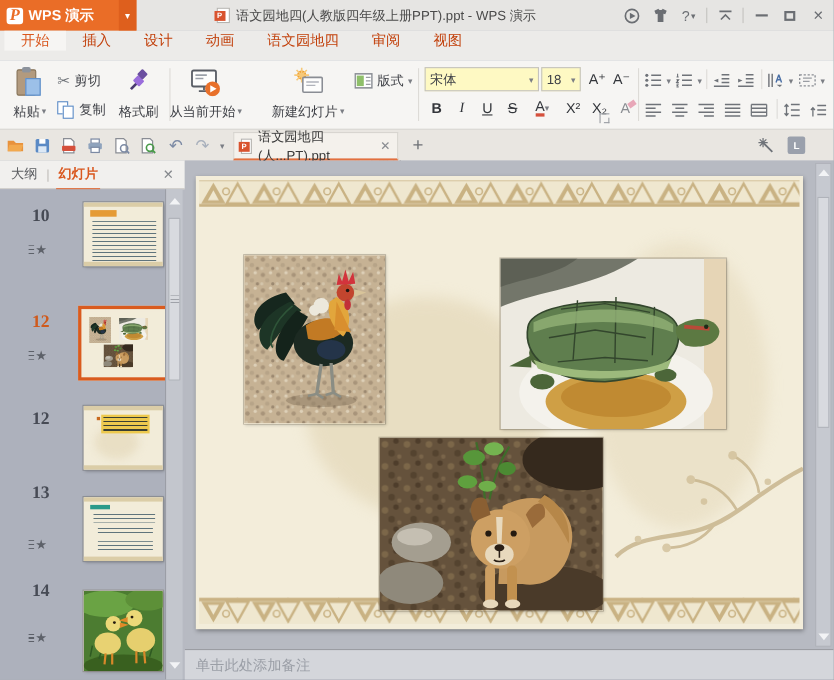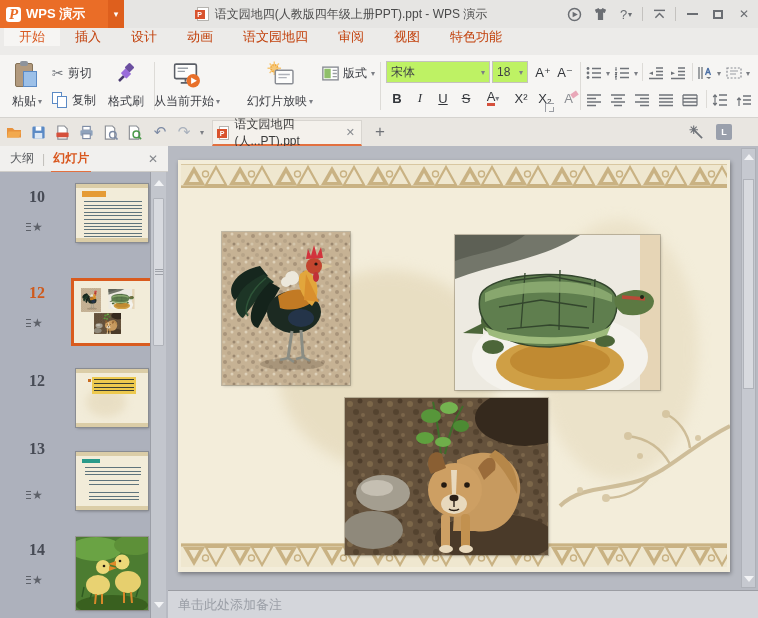--- a/index.html
+++ b/index.html
@@ -42,21 +42,21 @@
 
   
   .ribbon { position:absolute; top:55px; left:0; right:0; height:63px; background:#f6f5f3;
             border-bottom:1px solid #d5d3cf; }
   .vsep { position:absolute; top:7px; height:48px; width:1px; background:#dddbd7; }
   .tbtn { position:absolute; top:2px; height:58px; display:flex; flex-direction:column; align-items:center;
           justify-content:space-between; padding:4px 2px 5px; font-size:12px; cursor:pointer; }
   .sbtn { position:absolute; height:24px; display:flex; align-items:center; gap:4px; font-size:12px; cursor:pointer; }
   .lblrow { display:flex; align-items:center; gap:2px; white-space:nowrap; }
   .caret { font-size:8px; color:#7b7e84; }
-  .combo { position:absolute; height:22px; background:#bef264; border:1px solid #c4c2be;
+  .combo { position:absolute; height:22px; background:#fef9c3; border:1px solid #c4c2be;
            display:flex; align-items:center; padding:0 4px; font-size:12px; cursor:pointer; }
   .combo .caret { margin-left:auto; }
   .fmt { position:absolute; height:22px; width:22px; display:flex; align-items:center; justify-content:center;
          font-size:13px; color:#33363b; cursor:pointer; }
   .launcher { position:absolute; width:9px; height:9px; border-left:1px solid #9a9da3; border-top:1px solid #9a9da3; }
   .launcher i { position:absolute; right:0; bottom:0; width:5px; height:5px; border-right:1.5px solid #9a9da3; border-bottom:1.5px solid #9a9da3; }
 
   
   .ic-paste { position:relative; width:24px; height:27px; }
   .ic-paste .board { position:absolute; left:0; top:2px; width:18px; height:24px; background:#b29a7e;
@@ -440,21 +440,20 @@
   </div>
 
   <div class="tabbar">
     <div class="rtab active">开始</div>
     <div class="rtab">插入</div>
     <div class="rtab">设计</div>
     <div class="rtab">动画</div>
     <div class="rtab">语文园地四</div>
     <div class="rtab">审阅</div>
     <div class="rtab">视图</div>
-    <div class="rtab">特色功能</div>
   </div>
 
   <div class="ribbon">
 
     <div class="tbtn" style="left:4px;width:46px;">
       <span class="ic-paste">
           <span class="board"></span>
           <span class="clip"></span>
           <span class="page"></span>
         </span>
@@ -491,21 +490,21 @@
       <span class="lblrow">
           <span>从当前开始</span>
           <span class="caret">▾</span>
         </span>
     </div>
     <div class="tbtn" style="left:240px;width:80px;">
       <svg width="27" height="27" viewBox="0 0 26 26">
           <use href="#i-newsl"></use>
         </svg>
       <span class="lblrow">
-          <span>幻灯片放映</span>
+          <span>新建幻灯片</span>
           <span class="caret">▾</span>
         </span>
     </div>
     <div class="sbtn" style="left:322px;top:6px;">
       <svg width="17" height="15" viewBox="0 0 16 14">
           <use href="#i-layout"></use>
         </svg>
       <span>版式</span>
         <span class="caret">▾</span>
     </div>
@@ -724,21 +723,21 @@
         <span class="lines"></span>
         <span>★</span>
       </div>
     <div class="thumb" style="top:280px;">
       <div class="chip" style="left:6px;top:7px;width:18px;height:4px;background:#2a9a8a;"></div>
       <div class="tline" style="left:9px;top:15px;width:56px;height:8px;"></div>
       <div class="tline" style="left:13px;top:28px;width:50px;height:7px;"></div>
       <div class="tline" style="left:13px;top:40px;width:50px;height:9px;"></div>
     </div>
 
-    <div class="snum" style="top:369px;">14</div>
+    <div class="snum" style="top:357px;">14</div>
     <div class="sstar" style="top:401px;">
         <span class="lines"></span>
         <span>★</span>
       </div>
     <div class="thumb photo" style="top:365px;height:73px;">
       <svg class="iconsvg" width="72" height="73" viewBox="0 0 72 73">
           <use href="#ph-ducks"></use>
         </svg>
     </div>
   </div>

